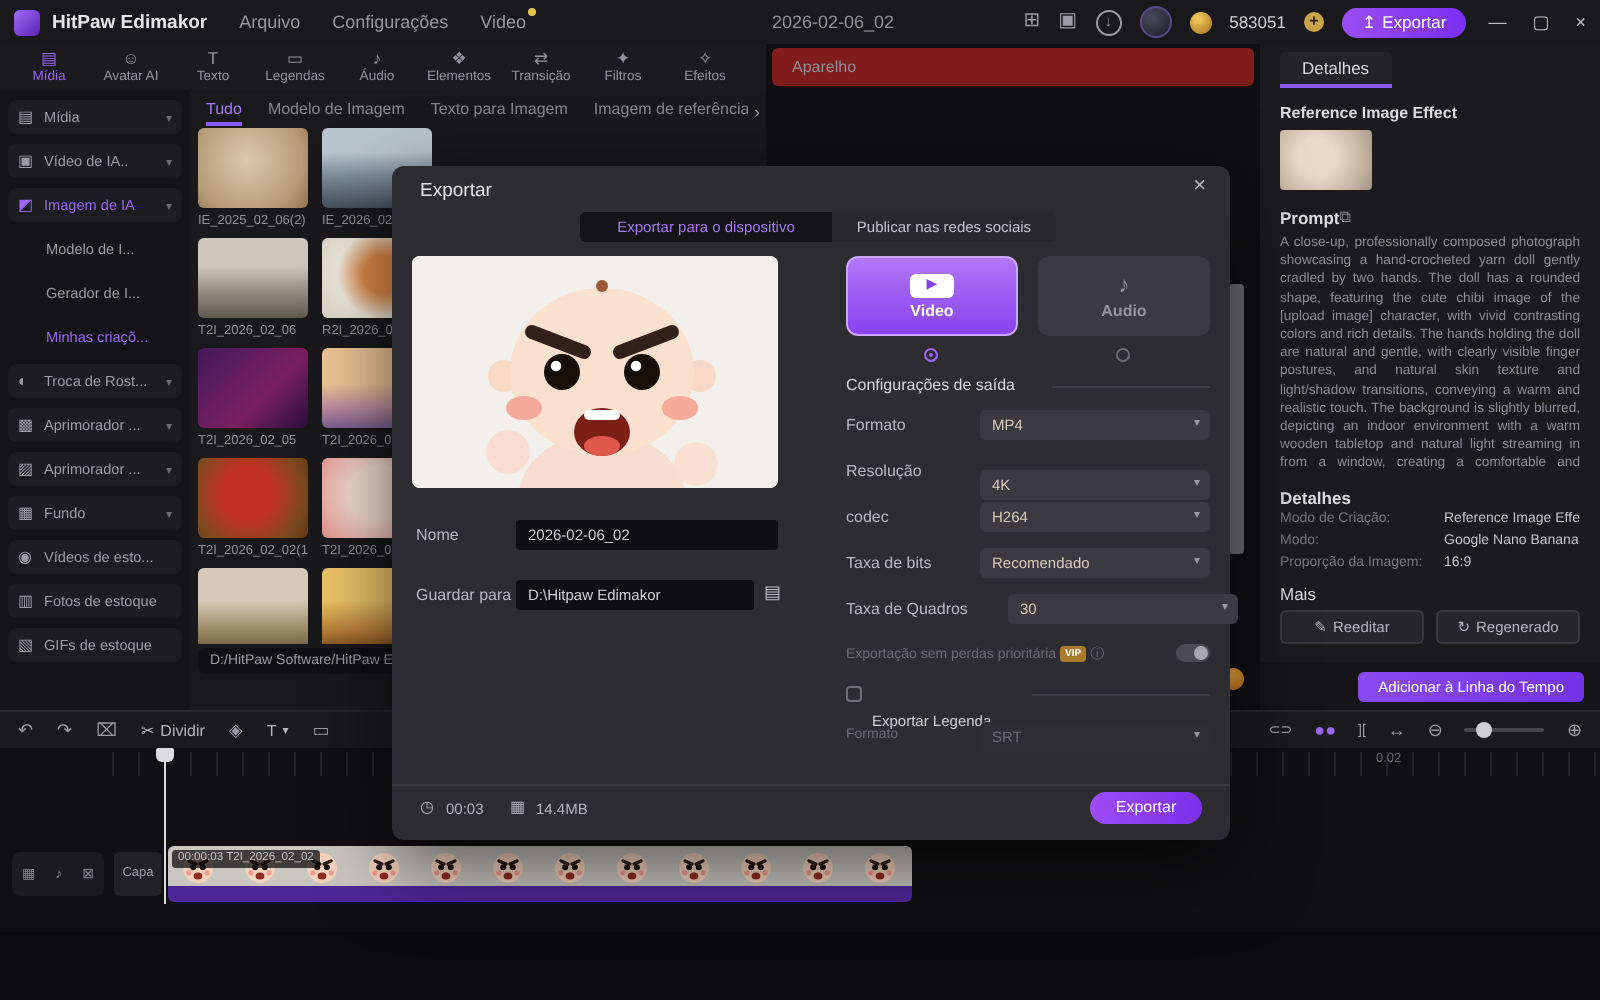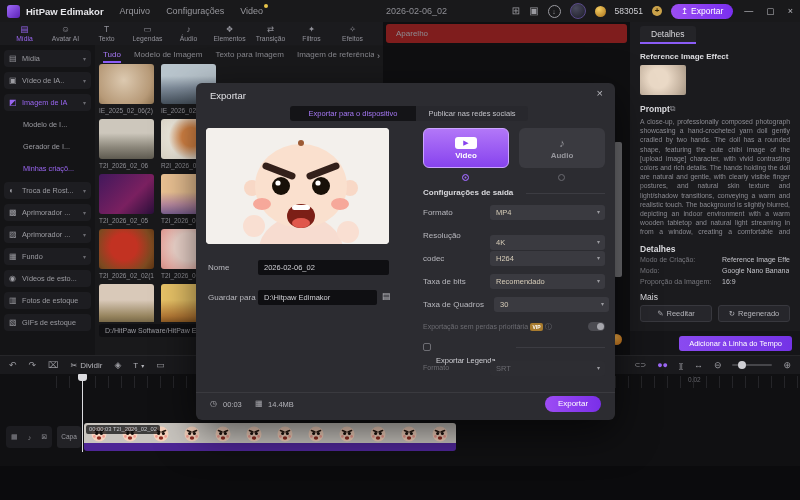--- a/index.html
+++ b/index.html
@@ -111,21 +111,21 @@
   .folder-btn{font-size:9px;color:#bcbcc2}
   .type-btn{width:86px;height:40px;border-radius:6px;box-sizing:border-box;display:flex;flex-direction:column;align-items:center;justify-content:center;gap:2px}
   .video-btn{background:linear-gradient(180deg,#b277f8,#8743ee);border:1px solid #cba4ff;color:#fff}
   .film{width:22px;height:12px;background:#fff;border-radius:3px;color:#8743ee;font-size:7px;text-align:center;line-height:12px}
   .audio-btn{background:#3a3a40;color:#96969c}
   .note{font-size:11px;line-height:12px}
   .type-lbl{font-size:8px;font-weight:bold}
   .radio{width:7px;height:7px;border-radius:50%;box-sizing:border-box}
   .radio-on{background:#9a66f2;box-shadow:inset 0 0 0 1.5px #2c2c31;border:1px solid #9a66f2}
   .radio-off{border:1px solid #6a6a70}
-  .out-heading{font-size:8px;font-weight:bold;color:#d8d8dc}
+  .out-heading{font-size:8px;font-weight:normal;color:#d8d8dc}
   .hr{height:1px;background:#3c3c42}
   .dlg-select{width:115px;height:15px;background:#3a3a40;border-radius:3px;color:#d6ccb8;font-size:7.5px;line-height:15px;padding:0 6px;box-sizing:border-box;position:absolute}
   .dlg-select .caret{position:absolute;right:5px;top:0;font-size:6px;color:#9a9aa0}
   .dlg-select.disabled{background:#2d2d32;color:#6a6a70}
   .dim{color:#6c6c72;font-size:7px}
   .vip{display:inline-block;width:13px;height:8px;background:#a87b2e;border-radius:2px;color:#fff;font-size:5px;line-height:8px;text-align:center;font-weight:bold;vertical-align:middle;margin:0 2px}
   .toggle{width:17px;height:9px;background:#4b4b51;border-radius:5px;display:flex;align-items:center}
   .toggle .knob{width:7px;height:7px;background:#a6a6ac;border-radius:50%;margin-left:auto;margin-right:1px}
   .chk{width:8px;height:8px;border:1px solid #6e6e74;border-radius:2px;box-sizing:border-box}
   .foot-ic{font-size:8px;color:#a8a8ae}
@@ -487,21 +487,21 @@
   <div class="abs form-label" style="left:227px;top:148px">Resolução</div>
   <div class="dlg-select" style="left:294px;top:152px"><span>4K</span><span class="caret">▾</span></div>
 
   <div class="abs form-label" style="left:227px;top:171px">codec</div>
   <div class="dlg-select" style="left:294px;top:168px"><span>H264</span><span class="caret">▾</span></div>
 
   <div class="abs form-label" style="left:227px;top:194px">Taxa de bits</div>
   <div class="dlg-select" style="left:294px;top:191px"><span>Recomendado</span><span class="caret">▾</span></div>
 
   <div class="abs form-label" style="left:227px;top:217px">Taxa de Quadros</div>
-  <div class="dlg-select" style="left:298px;top:214px"><span>30</span><span class="caret">▾</span></div>
+  <div class="dlg-select" style="left:308px;top:214px"><span>30</span><span class="caret">▾</span></div>
 
   <div class="abs dim" style="left:227px;top:239px">
     <span>Exportação sem perdas prioritária</span><span class="vip">VIP</span><span>ⓘ</span>
   </div>
   <div class="abs toggle" style="left:392px;top:239px">
       <span class="knob"></span>
     </div>
 
   <div class="abs chk" style="left:227px;top:260px"></div>
   <div class="abs" style="left:240px;top:273px;font-size:7.5px;color:#cfcfd4">Exportar Legenda</div>

